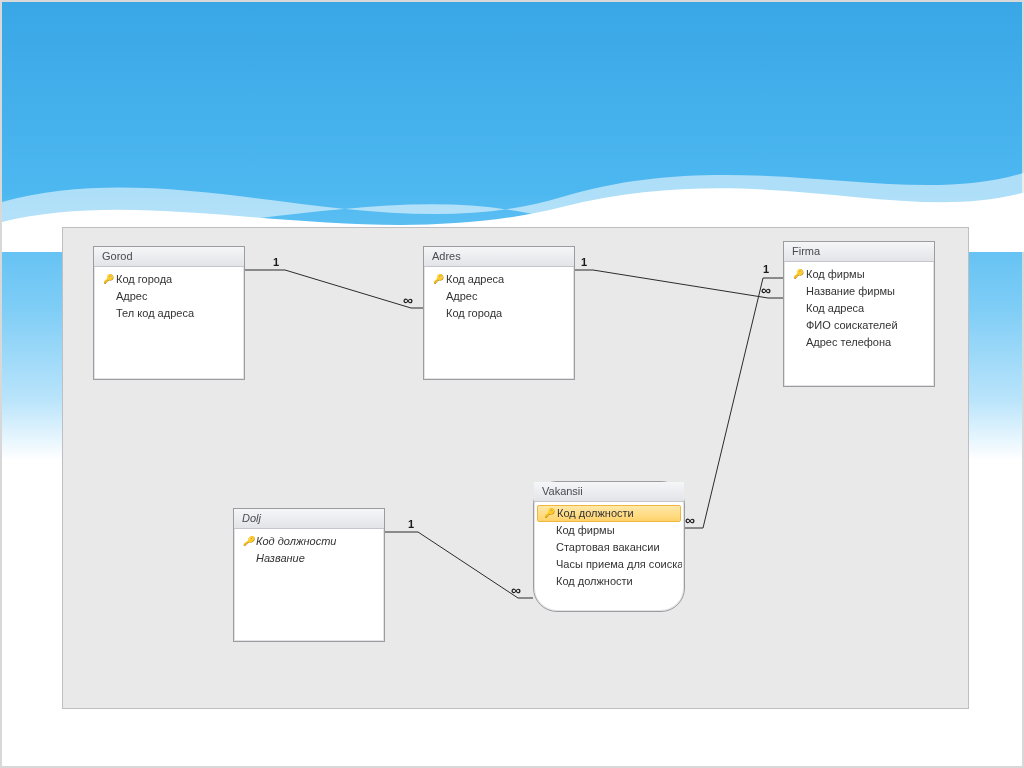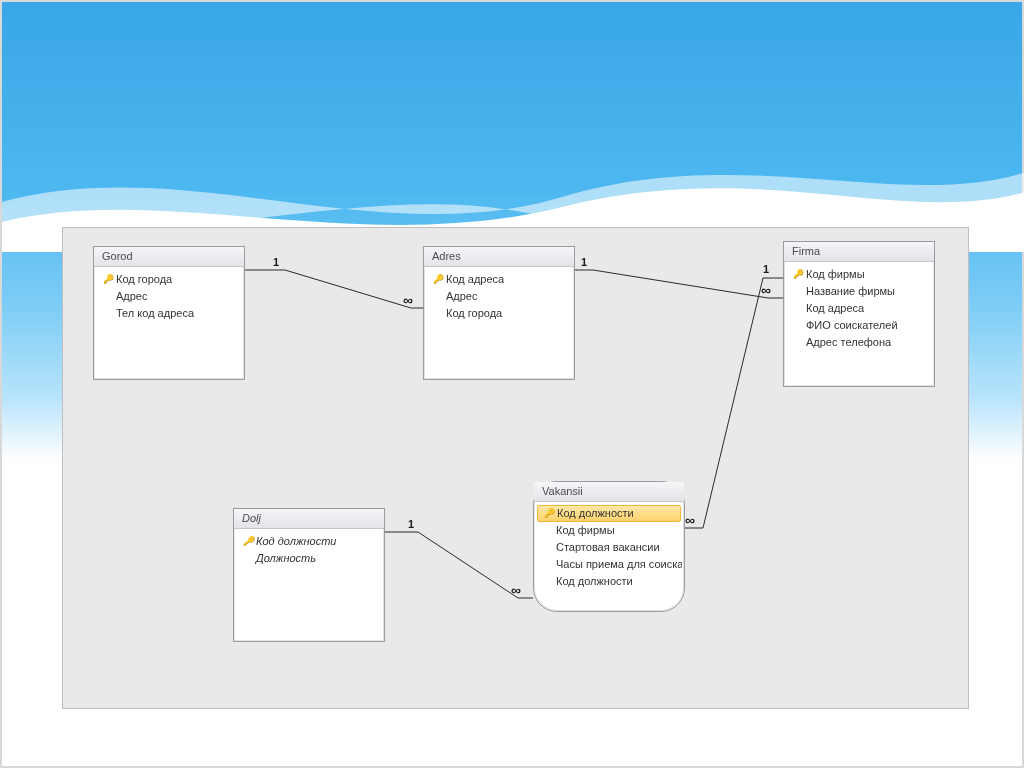--- a/index.html
+++ b/index.html
@@ -202,21 +202,21 @@
         </div>
         <div class="table" style="left: 170px; top: 280px; width: 150px; font-style: italic;">
           <div class="table-head">Dolj</div>
           <div class="table-body" style="min-height: 104px;">
             <div class="row">
               <span class="key" style="font-size: 9px;">🔑</span>
               <span>Код должности</span>
             </div>
             <div class="row">
               <span class="key empty">•</span>
-              <span>Должность</span>
+              <span>Название</span>
             </div>
           </div>
         </div>
         <div class="table" style="left: 470px; top: 253px; width: 150px; border-radius: 24px;">
           <div class="table-head">Vakansii</div>
           <div class="table-body" style="min-height: 101px;">
             <div class="row selected">
               <span class="key" style="font-size: 9px;">🔑</span>
               <span>Код должности</span>
             </div>

